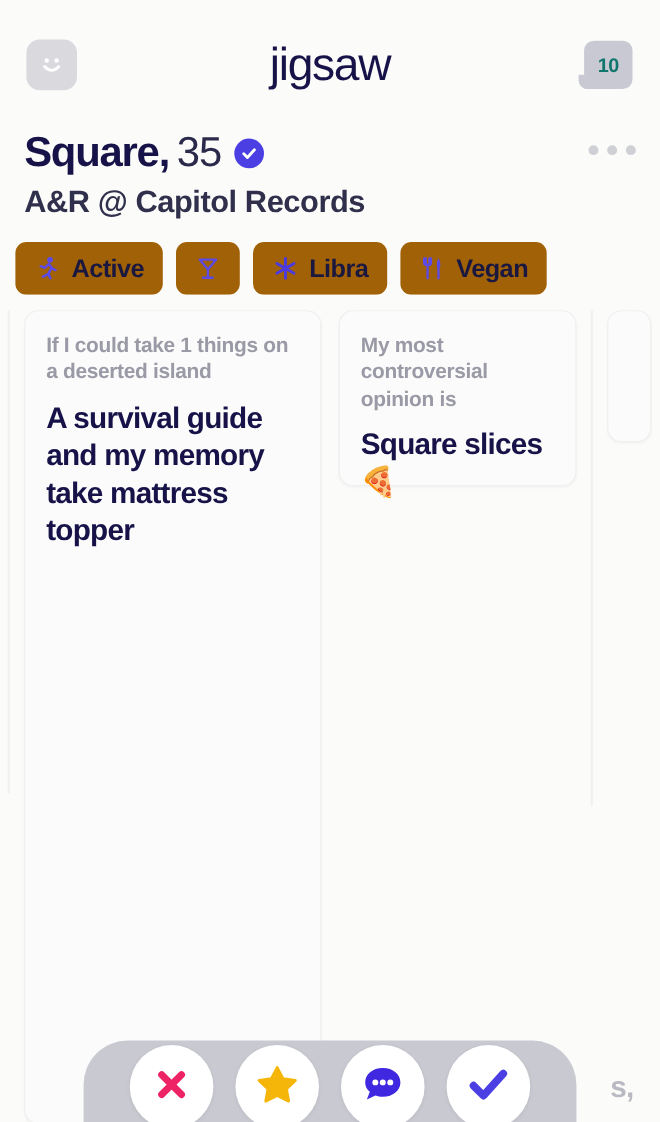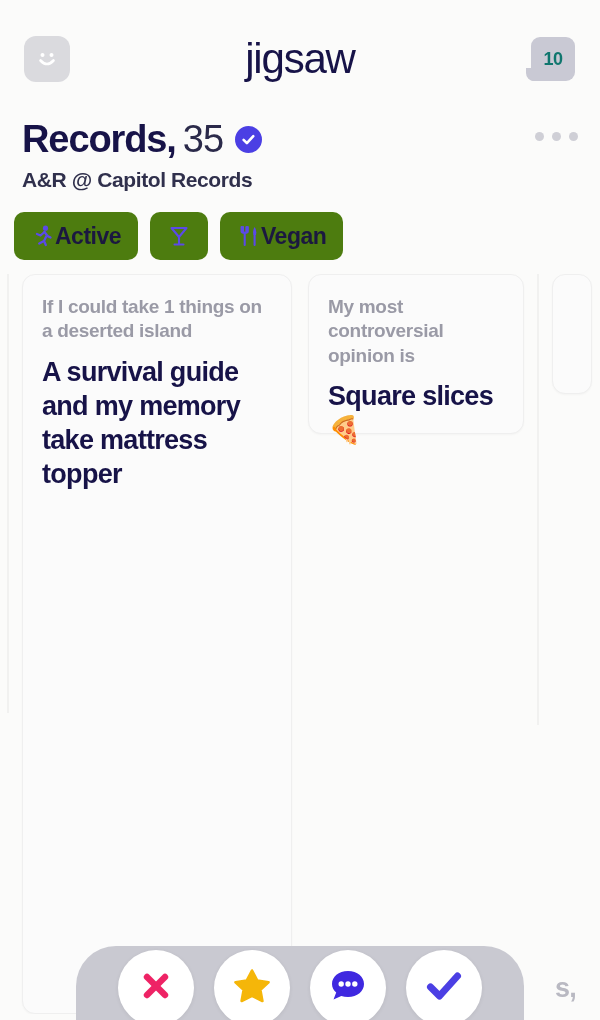--- a/index.html
+++ b/index.html
@@ -92,21 +92,21 @@
   }
   .verified {
     width: 27px; height: 27px;
     border-radius: 50%;
     background: #4b3fe4;
     display: flex; align-items: center; justify-content: center;
     margin-left: 3px;
   }
   .tagline {
     margin-top: 7px;
-    font-size: 21px;
+    font-size: 28px;
     font-weight: 700;
     color: #30304c;
     letter-spacing: -0.4px;
   }
   .overflow {
     position: absolute;
     right: 22px; top: 14px;
     display: flex; gap: 8px;
   }
   .overflow span {
@@ -119,26 +119,27 @@
   
   .chips {
     margin-top: 20px;
     padding-left: 14px;
     display: flex;
     gap: 12px;
     white-space: nowrap;
     overflow: hidden;
   }
   .chip {
-    background: #4d7c0f;
+    background: #a16207;
     border-radius: 10px;
     height: 48px;
     padding: 0 17px;
     display: flex;
     align-items: center;
+    gap: 10px;
     flex: 0 0 auto;
   }
   .chip-label {
     font-size: 23px;
     font-weight: 700;
     color: #1b1840;
     letter-spacing: -0.5px;
   }
   .chip-icon {
     display: flex; align-items: center; justify-content: center;
@@ -376,21 +377,21 @@
     <div class="brand">jigsaw</div>
 
     <div class="chat-btn">
       <div class="chat-shape"></div>
       <div class="chat-count">10</div>
     </div>
   </div>
 
   <div class="identity">
     <div class="name-row">
-      <span class="name">Records,</span>
+      <span class="name">Square,</span>
       <span class="age">35</span>
       <span class="verified">
         <svg width="17" height="17" viewBox="0 0 17 17" aria-hidden="true">
           <path d="M3.6 8.8 L6.9 12.1 L13.3 5.2" stroke="#ffffff" stroke-width="2.6" fill="none" stroke-linecap="round" stroke-linejoin="round"></path>
         </svg>
       </span>
     </div>
 
     <div class="tagline">A&amp;R @ Capitol Records</div>
 
@@ -418,20 +419,32 @@
     <div class="chip">
       <span class="chip-icon">
         <svg width="20" height="22" viewBox="0 0 20 22" aria-hidden="true">
           <path d="M2.5 3 L17.5 3 L10 12 Z" stroke="#5b4ae8" stroke-width="2.1" fill="none" stroke-linejoin="round"></path>
           <path d="M10 12 L10 19" stroke="#5b4ae8" stroke-width="2.1" stroke-linecap="round"></path>
           <path d="M5.5 19.5 L14.5 19.5" stroke="#5b4ae8" stroke-width="2.1" stroke-linecap="round"></path>
         </svg>
       </span>
     </div>
 
+    <div class="chip">
+      <span class="chip-icon">
+        <svg width="21" height="22" viewBox="0 0 21 22" aria-hidden="true">
+          <g stroke="#4a3ae0" stroke-width="2.6" stroke-linecap="round">
+            <path d="M10.5 2 L10.5 20"></path>
+            <path d="M2.7 6.5 L18.3 15.5"></path>
+            <path d="M2.7 15.5 L18.3 6.5"></path>
+          </g>
+        </svg>
+      </span>
+      <span class="chip-label">Libra</span>
+    </div>
 
     <div class="chip">
       <span class="chip-icon">
         <svg width="20" height="22" viewBox="0 0 20 22" aria-hidden="true">
           <g stroke="#5b4ae8" stroke-width="2.1" stroke-linecap="round" fill="none">
             <path d="M4 2 L4 7"></path>
             <path d="M7.4 2 L7.4 7"></path>
             <path d="M5.7 7.5 L5.7 20"></path>
             <path d="M2.6 2 L2.6 6.3 Q2.6 8 5.7 8 Q8.8 8 8.8 6.3 L8.8 2"></path>
             <path d="M15.6 2 Q18 5 17 10 L14.4 10 Q13.4 5 15.6 2 Z" fill="#5b4ae8" stroke="none"></path>

